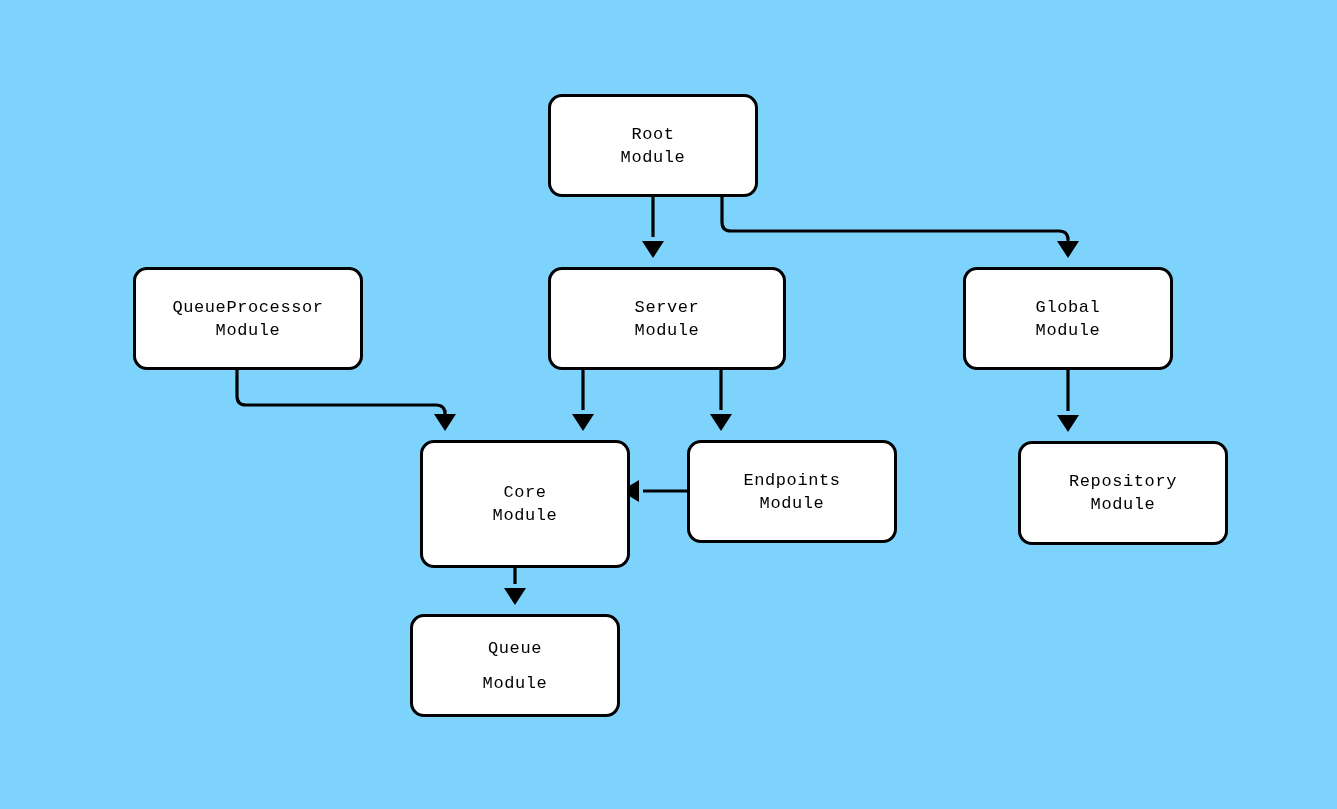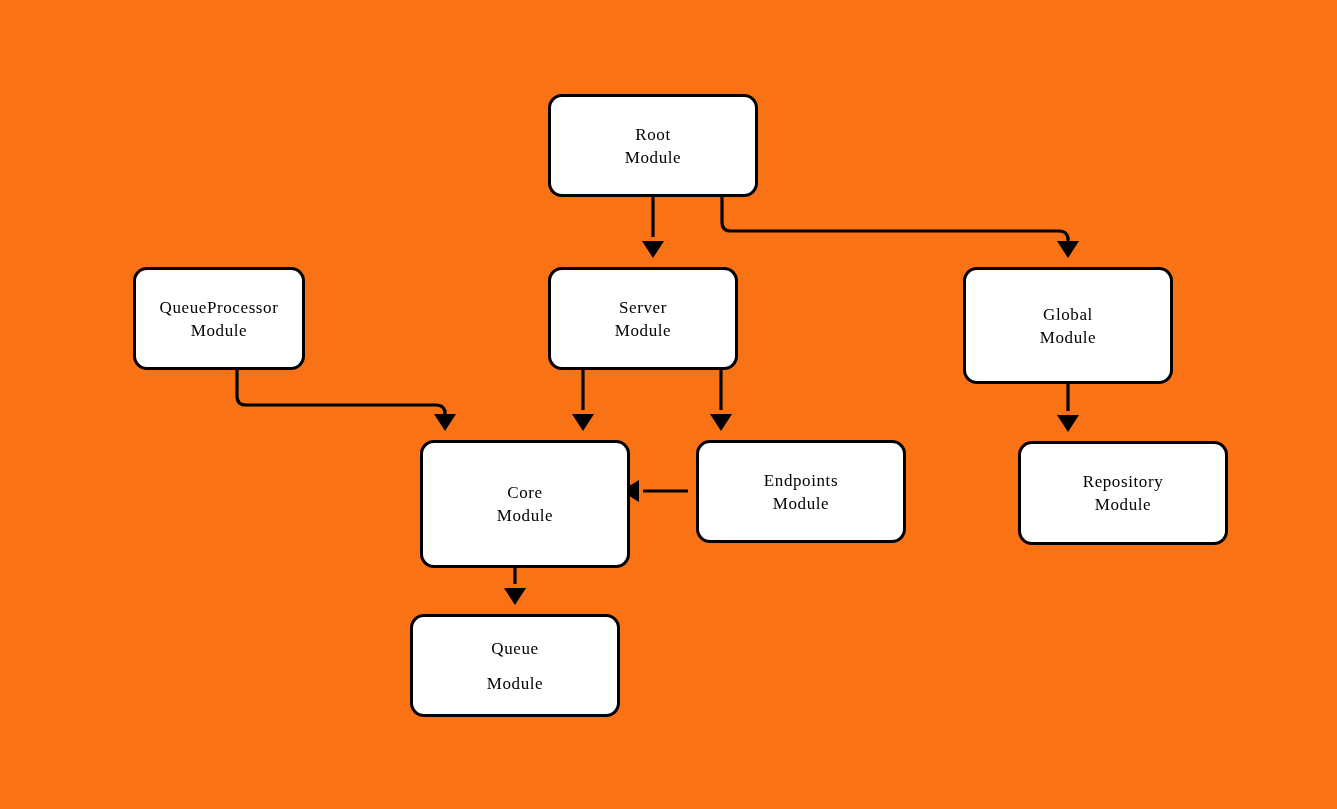--- a/index.html
+++ b/index.html
@@ -4,23 +4,23 @@
 <style>
   html, body {
     margin: 0;
     padding: 0;
     background: #ffffff;
   }
   #diagram-canvas {
     position: relative;
     width: 1337px;
     height: 809px;
-    background: #f97316;
+    background: #7dd3fc;
     overflow: hidden;
-    font-family: Liberation Serif, serif;
+    font-family: Liberation Mono, monospace;
   }
   #edge-layer {
     position: absolute;
     left: 0;
     top: 0;
     width: 1337px;
     height: 809px;
   }
   .node-box {
     position: absolute;
@@ -75,41 +75,41 @@
       <path d="M 515,543 L 515,584"></path>
       <polygon points="504,588 526,588 515,605" fill="#000000" stroke="none"></polygon>
     </g>
   </svg>
 
   <div class="node-box" style="left:548px; top:94px; width:210px; height:103px;">
     <span class="node-label-line">Root</span>
     <span class="node-label-line">Module</span>
   </div>
 
-  <div class="node-box" style="left:133px; top:267px; width:172px; height:103px;">
+  <div class="node-box" style="left:133px; top:267px; width:230px; height:103px;">
     <span class="node-label-line">QueueProcessor</span>
     <span class="node-label-line">Module</span>
   </div>
 
-  <div class="node-box" style="left:548px; top:267px; width:190px; height:103px;">
+  <div class="node-box" style="left:548px; top:267px; width:238px; height:103px;">
     <span class="node-label-line">Server</span>
     <span class="node-label-line">Module</span>
   </div>
 
-  <div class="node-box" style="left:963px; top:267px; width:210px; height:117px;">
+  <div class="node-box" style="left:963px; top:267px; width:210px; height:103px;">
     <span class="node-label-line">Global</span>
     <span class="node-label-line">Module</span>
   </div>
 
   <div class="node-box" style="left:420px; top:440px; width:210px; height:128px;">
     <span class="node-label-line">Core</span>
     <span class="node-label-line">Module</span>
   </div>
 
-  <div class="node-box" style="left:687px; top:440px; width:210px; height:103px;margin-left:9px;">
+  <div class="node-box" style="left:687px; top:440px; width:210px; height:103px;">
     <span class="node-label-line">Endpoints</span>
     <span class="node-label-line">Module</span>
   </div>
 
   <div class="node-box" style="left:1018px; top:441px; width:210px; height:104px;">
     <span class="node-label-line">Repository</span>
     <span class="node-label-line">Module</span>
   </div>
 
   <div class="node-box" style="left:410px; top:614px; width:210px; height:103px;gap:12px;">

